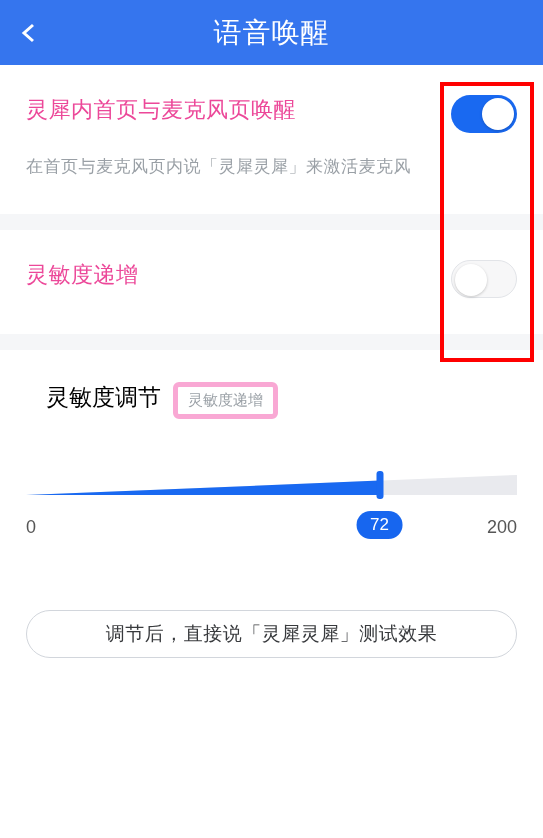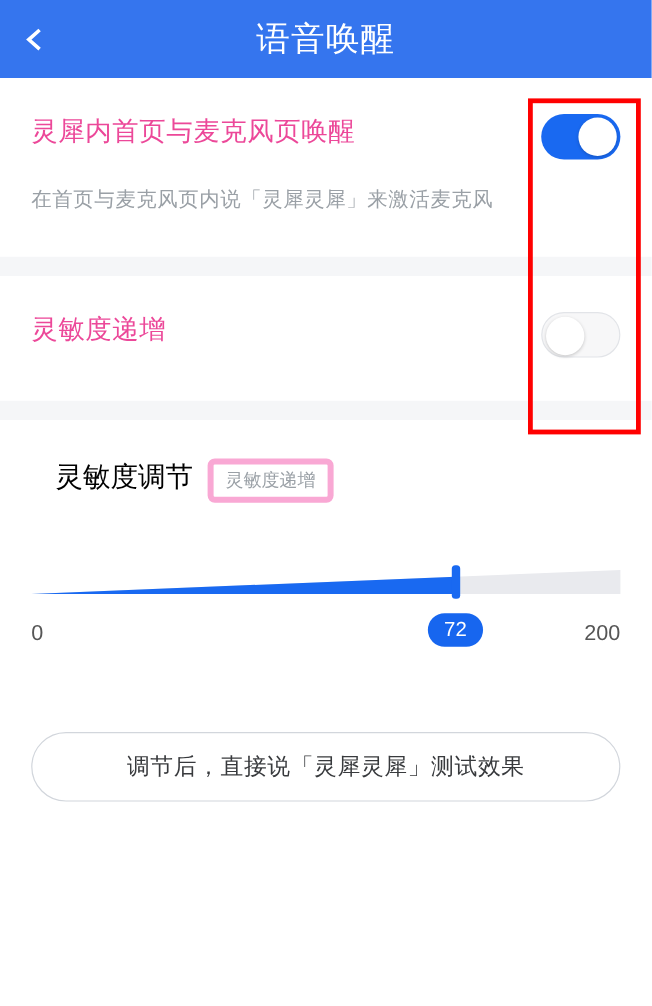--- a/index.html
+++ b/index.html
@@ -24,21 +24,21 @@
     .sens-block { padding:32px 26px 0 26px; }
     .sens-head { display:flex; align-items:flex-start;margin-left:20px; }
     .sens-title { font-size:23px; font-weight:550; color:#000; }
     .sens-badge { border:5px solid #f9a8d4; color:#9aa0a6; font-size:15px; padding:4px 10px; border-radius:6px; margin-left:12px; }
     .slider-wrap { margin-top:48px; position:relative; height:28px; }
     .track-bg { position:absolute; left:0; right:0; bottom:0; overflow:visible; }
     .track-prog { position:absolute; left:0; bottom:0; overflow:visible; }
     .thumb { position:absolute; width:7px; height:28px; background:#1969f1; border-radius:3px; bottom:-4px; transform:translateX(-50%); }
     .ticks { display:flex; justify-content:space-between; margin-top:22px; font-size:18px; color:#565656; }
     .value-pill { position:absolute; transform:translateX(-50%); background:#1766ef; color:#fff; font-size:17px; padding:4px 14px; border-radius:16px; top:44px; }
-    .test-btn { margin:72px 26px 0 26px; border:1px solid #d2d6dc; border-radius:30px; height:58px; display:flex; align-items:center; justify-content:center; font-size:19px; color:#383a3d; letter-spacing:0.5px; }
+    .test-btn { margin:72px 26px 0 26px; border:1px solid #d2d6dc; border-radius:30px; height:48px; display:flex; align-items:center; justify-content:center; font-size:19px; color:#383a3d; letter-spacing:0.5px; }
     .container { position:relative; }
   </style>
 </head>
 <body>
 
 <div class="container">
   <div class="header">
     <div class="back">
       <svg width="20" height="20" viewBox="0 0 20 20">
           <polyline points="13,2 4,10 13,18"></polyline>

